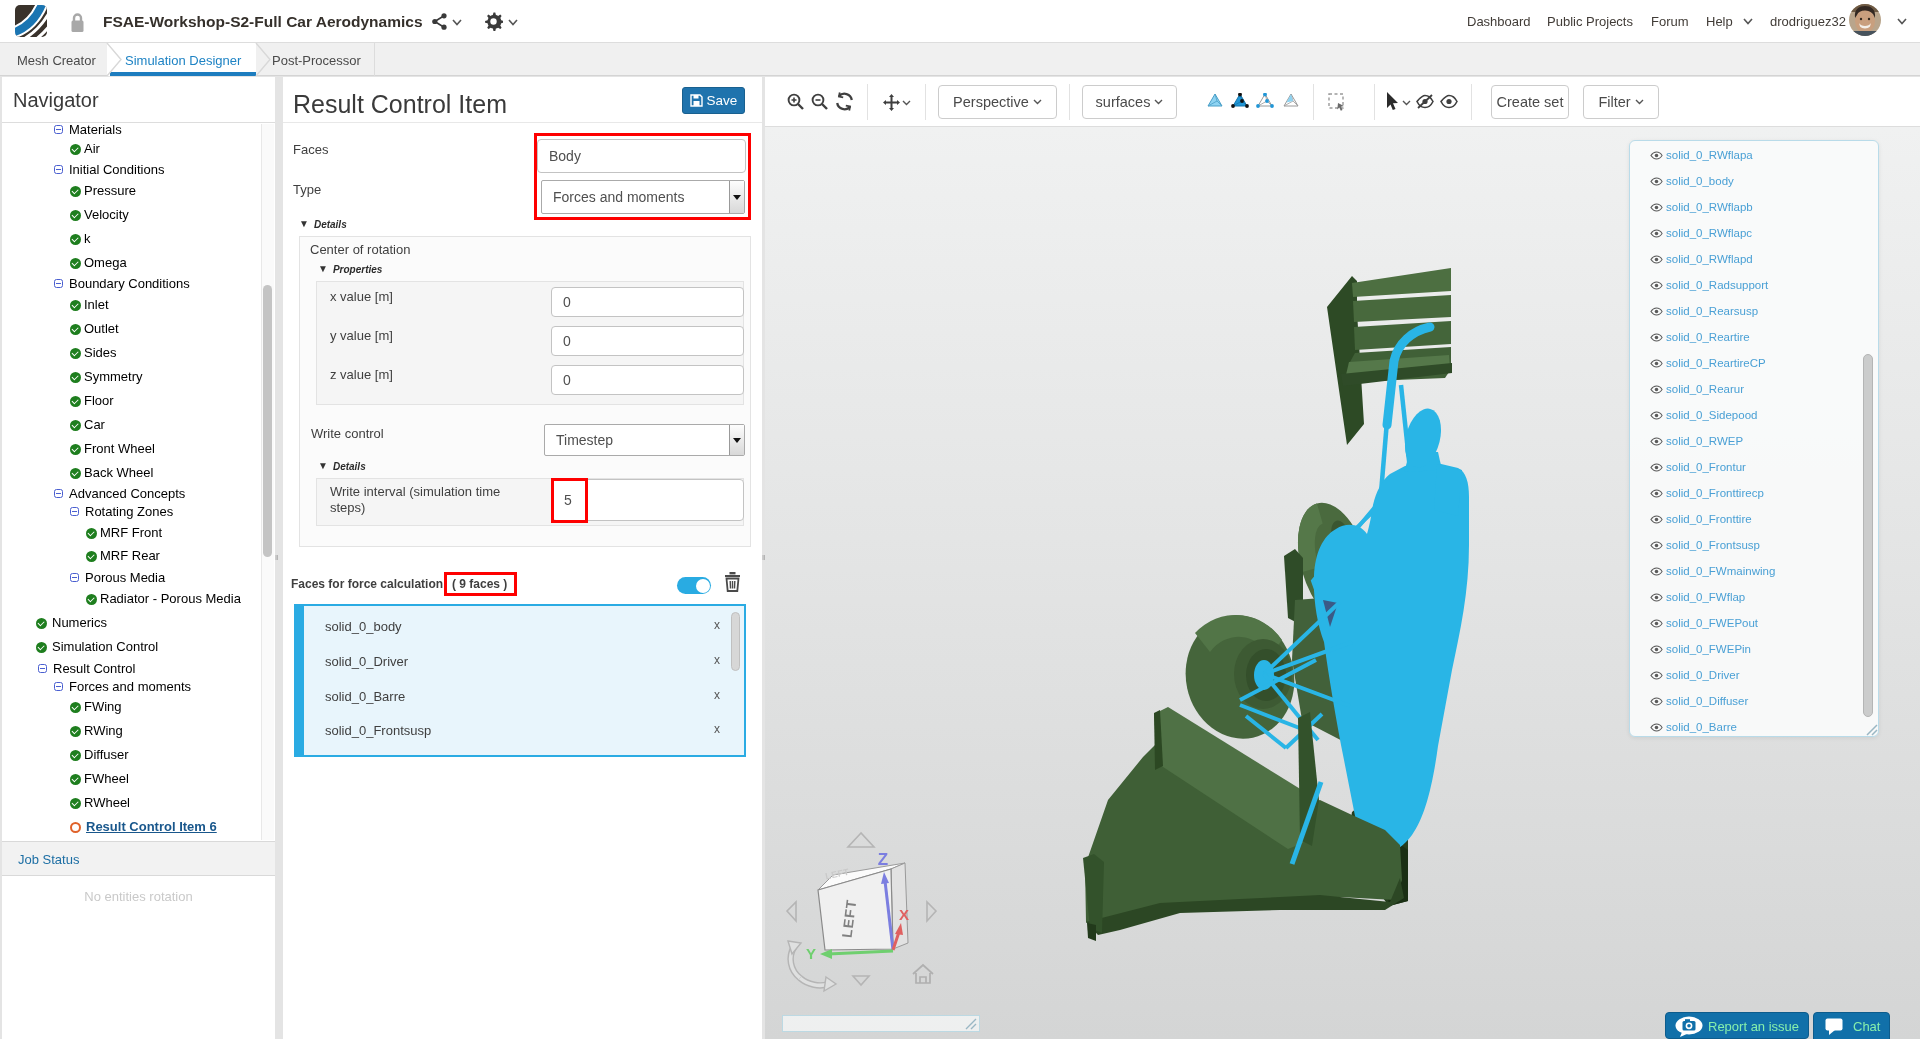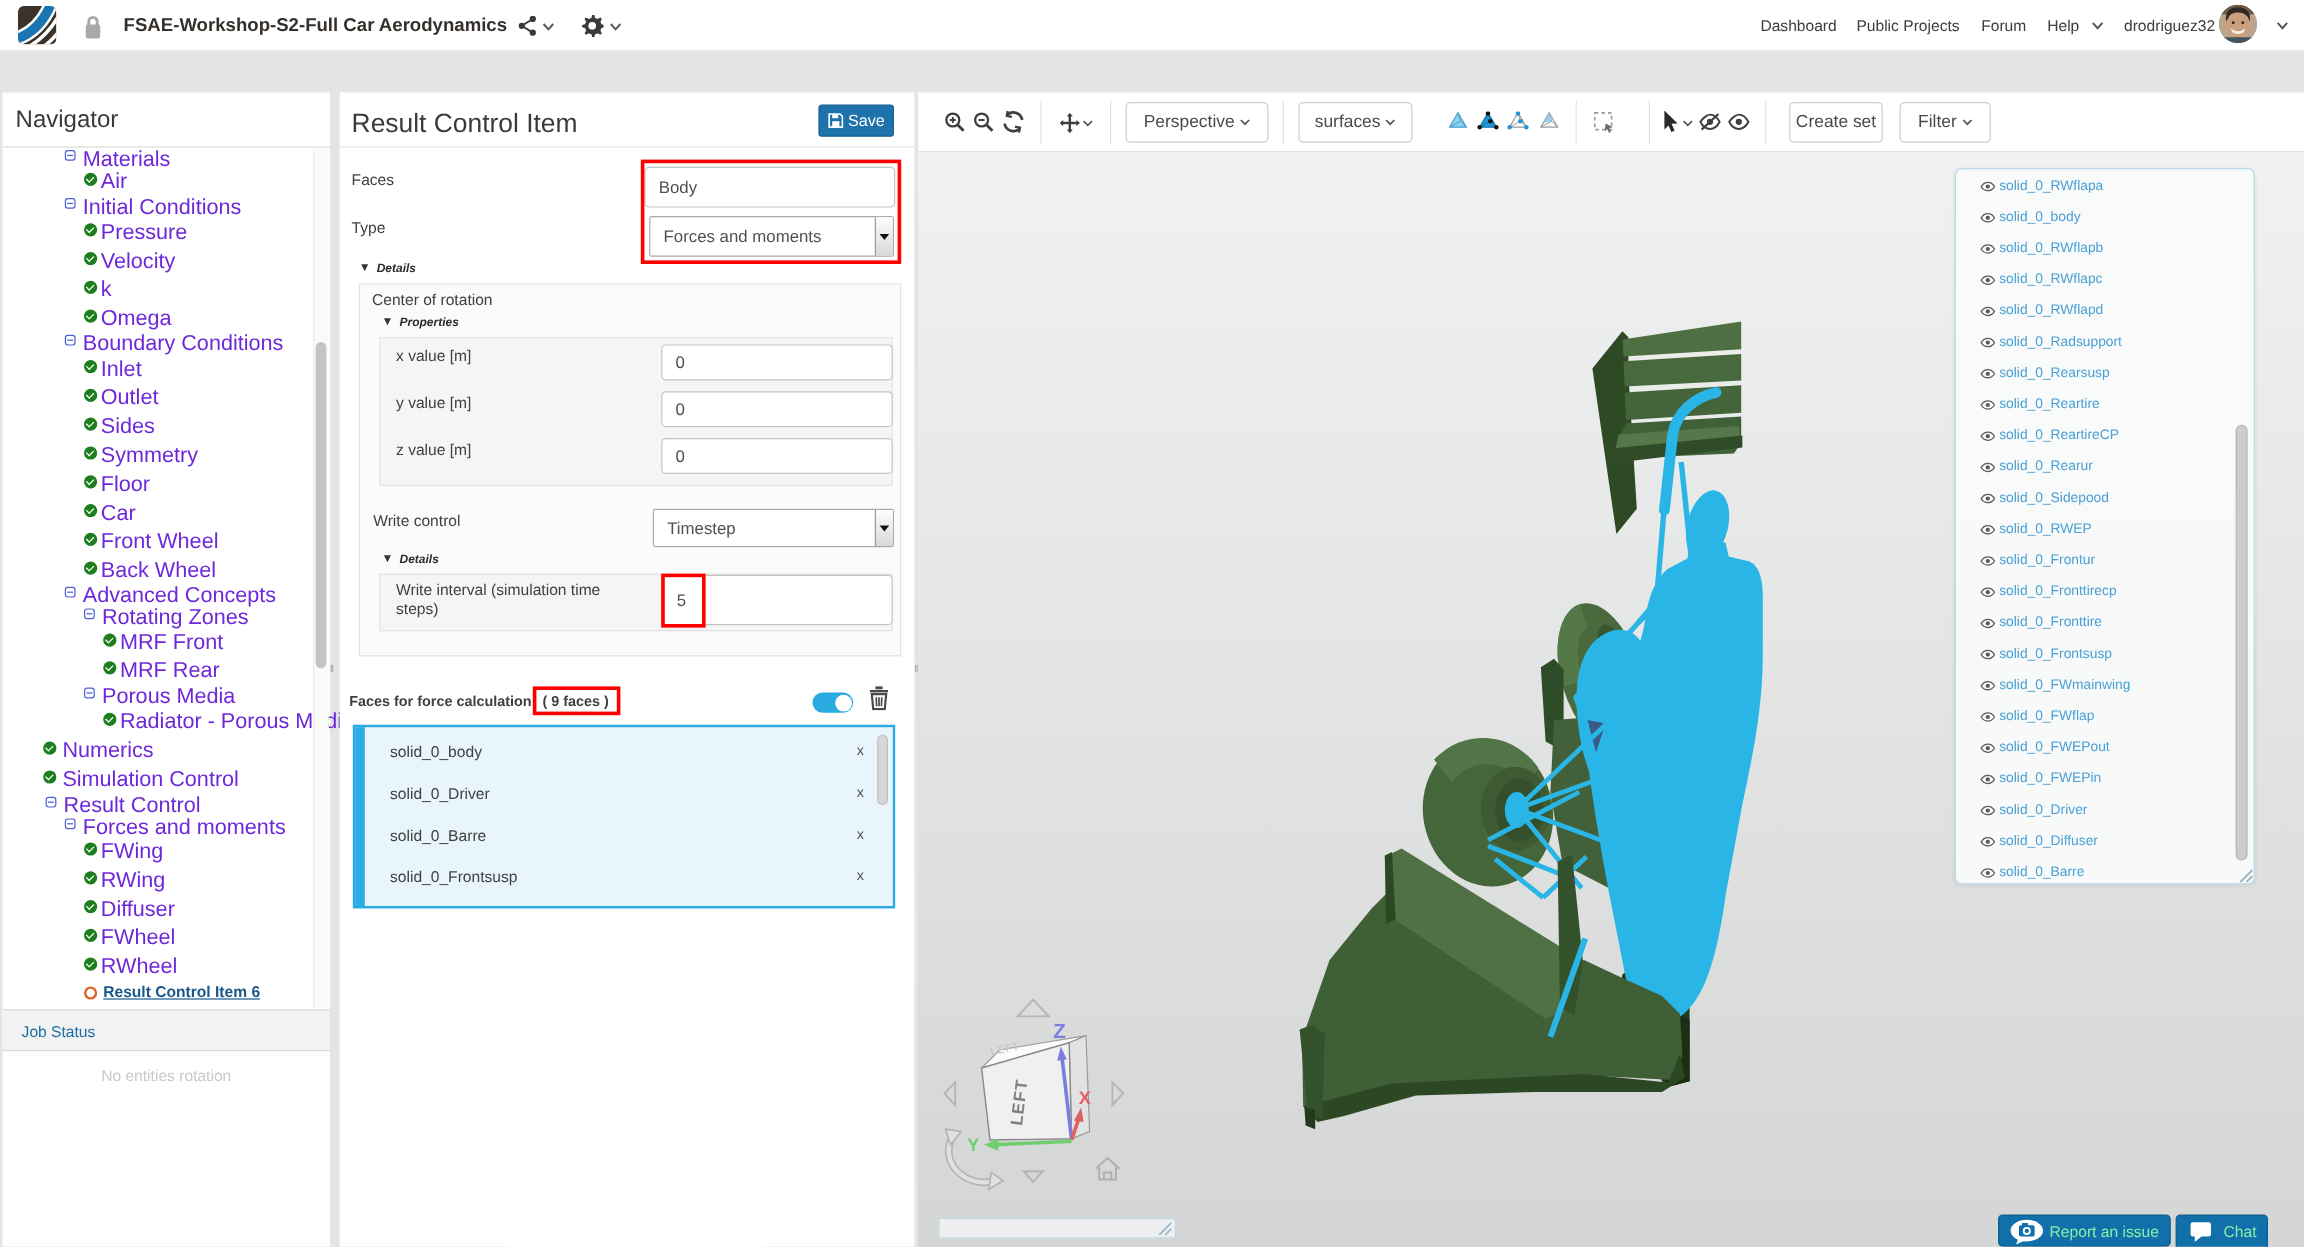--- a/index.html
+++ b/index.html
@@ -13,32 +13,32 @@
 .hnav { position:absolute; top:14px; font-size:13px; color:#413c37; }
 
 
 #tabbar { position:absolute; left:0; top:43px; width:1920px; height:33px; background:#f0f0f0; border-bottom:1px solid #d4d4d4; }
 .tabtxt { position:absolute; top:10px; font-size:13px; color:#4a4a4a; }
 
 
 #navp { position:absolute; left:2px; top:77px; width:273px; height:962px; background:#fff; }
 #navhead { position:absolute; left:0; top:0; width:273px; height:46px; border-bottom:1px solid #ddd; }
 #navhead span { position:absolute; left:11px; top:12px; font-size:20px; color:#3a3a3a; }
-.trow { position:absolute; font-size:18px; color:#6d28d9; white-space:nowrap; }
+.trow { position:absolute; font-size:13px; color:#000000; white-space:nowrap; }
 .chk { position:absolute; width:11px; height:11px; border-radius:50%; background:#1e7e1e; }
 .chk:after { content:""; position:absolute; left:2.2px; top:2.8px; width:4.6px; height:2.6px; border-left:1.8px solid #fff; border-bottom:1.8px solid #fff; transform:rotate(-45deg); }
 .mnu { position:absolute; width:9px; height:9px; border:1.4px solid #4a5fd0; border-radius:2.5px; background:#fff; }
 .mnu:after { content:""; position:absolute; left:1px; top:2.6px; width:4.5px; height:1.6px; background:#4a5fd0; }
 #jobbar { position:absolute; left:0; top:764px; width:273px; height:35px; background:#f2f2f2; border-top:1px solid #d9d9d9; border-bottom:1px solid #d9d9d9; }
 #jobbar span { position:absolute; left:16px; top:10px; font-size:13px; color:#1c6ea4; }
 #noent { position:absolute; left:0; top:812px; width:273px; text-align:center; font-size:13px; color:#c9c9c9; }
 
 
 #midp { position:absolute; left:283px; top:77px; width:479px; height:962px; background:#fff; }
-#midtitle { position:absolute; left:10px; top:13px; font-size:22px; color:#3a3a3a; }
+#midtitle { position:absolute; left:10px; top:13px; font-size:25px; color:#3a3a3a; }
 #savebtn { position:absolute; left:399px; top:10px; width:63px; height:27px; background:#1f73ad; border:1px solid #19608f; border-radius:3px; color:#fff; font-size:13.5px; text-align:center; line-height:25px; }
 .flbl { position:absolute; font-size:13px; color:#3f3f3f; }
 .inp { position:absolute; background:#fff; border:1px solid #c3c3c3; border-radius:4px; font-size:14px; color:#4f4f4f; padding-left:11px; display:flex; align-items:center; }
 .sel { position:absolute; background:#fff; border:1px solid #aaa; border-radius:2px; font-size:14px; color:#4f4f4f; display:flex; align-items:center; padding-left:11px; }
 .selbtn { position:absolute; right:0; top:0; bottom:0; width:15px; border-left:1px solid #999; background:linear-gradient(#fdfdfd,#d8d8d8); }
 .selbtn:after { content:""; position:absolute; left:3px; top:50%; margin-top:-2px; border:4px solid transparent; border-top:5px solid #111; }
 .dtl { position:absolute; font-size:10px; font-weight:bold; font-style:italic; color:#2b2b2b; }
 .dtl:before { content:"▼"; font-style:normal; font-size:10px; margin-right:5px; position:relative; top:-1px; color:#333; }
 .gbox { position:absolute; background:#fbfbfb; border:1px solid #e3e3e3; }
 .gbox2 { position:absolute; background:#f5f5f5; border:1px solid #e3e3e3; }
@@ -118,20 +118,34 @@
         <path d="M6,14 C5,5 10,2 16,2 C22,2 27,5 26,14 L24,10 C21,7 19,6.5 16,6.5 C12,6.5 9,8 8,11 Z" fill="#332822"></path>
         <path d="M10,19 C12,23 20,23 22,19 L21,22.5 C19,25 13,25 11,22.5 Z" fill="#f4efe8"></path>
         <rect x="0" y="27" width="32" height="5" fill="#46525c"></rect>
         <circle cx="12" cy="15" r="1.2" fill="#33281f"></circle>
           <circle cx="20" cy="15" r="1.2" fill="#33281f"></circle>
       </g>
     </svg>
     <svg class="abs" style="left:1897px;top:18px" width="10" height="7" viewBox="0 0 10 7">
         <path d="M1,1 L5,5.5 L9,1" fill="none" stroke="#555" stroke-width="1.6"></path>
       </svg>
+  </div>
+  <div id="tabbar">
+    <div class="abs" style="left:107px;top:0;width:149px;height:33px;background:#fff"></div>
+    <div class="abs" style="left:110px;top:29px;width:146px;height:4px;background:#1d7dbf"></div>
+    <svg class="abs" style="left:106px;top:0" width="17" height="33" viewBox="0 0 17 33">
+        <path d="M1,0 L15,16.5 L1,33" fill="#fff" stroke="#d8d8d8" stroke-width="1.4"></path>
+      </svg>
+    <svg class="abs" style="left:255px;top:0" width="17" height="33" viewBox="0 0 17 33">
+        <path d="M1,0 L15,16.5 L1,33" fill="#f0f0f0" stroke="#d8d8d8" stroke-width="1.4"></path>
+      </svg>
+    <div class="abs" style="left:374px;top:0;width:1px;height:33px;background:#dcdcdc"></div>
+    <span class="tabtxt" style="left:17px">Mesh Creator</span>
+    <span class="tabtxt" style="left:125px;color:#1e83c4">Simulation Designer</span>
+    <span class="tabtxt" style="left:272px">Post-Processor</span>
   </div>
   <div id="navp">
     <div id="navhead">
         <span>Navigator</span>
       </div>
     <div class="mnu" style="left:52px;top:48px"></div>
     <div class="trow" style="left:67px;top:45px">Materials</div>
     <div class="chk" style="left:68px;top:67px"></div>
     <div class="trow" style="left:82px;top:64px">Air</div>
     <div class="mnu" style="left:52px;top:88px"></div>

